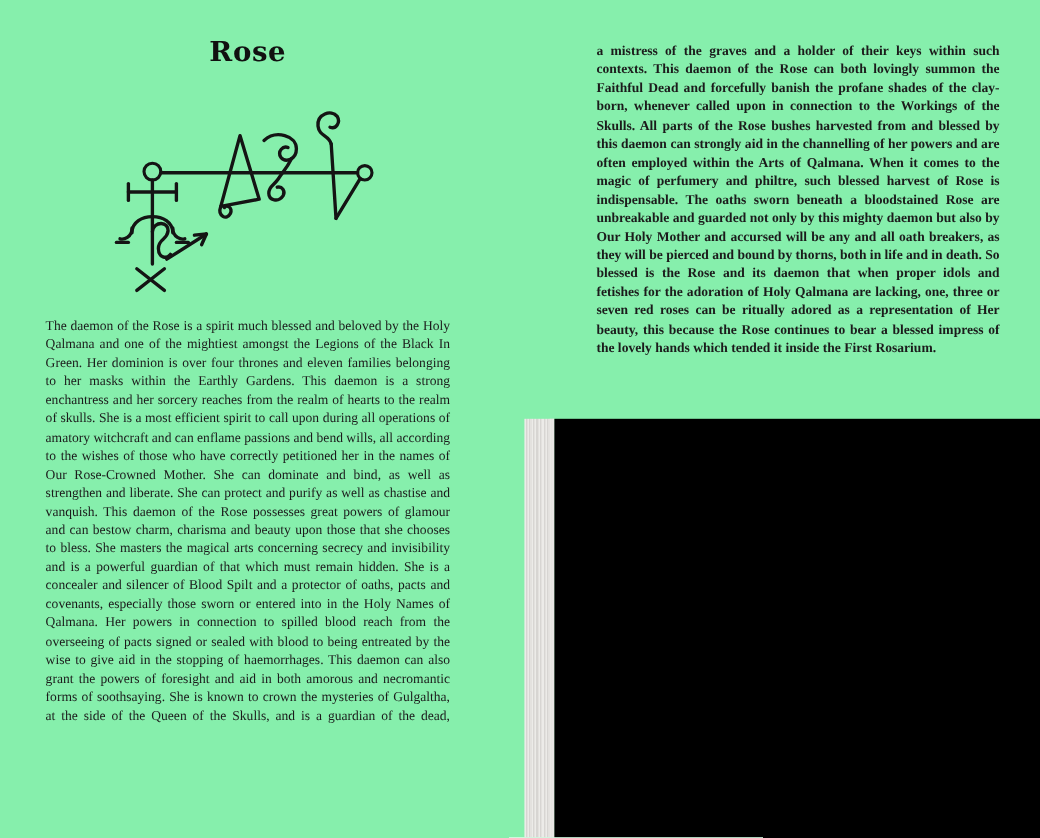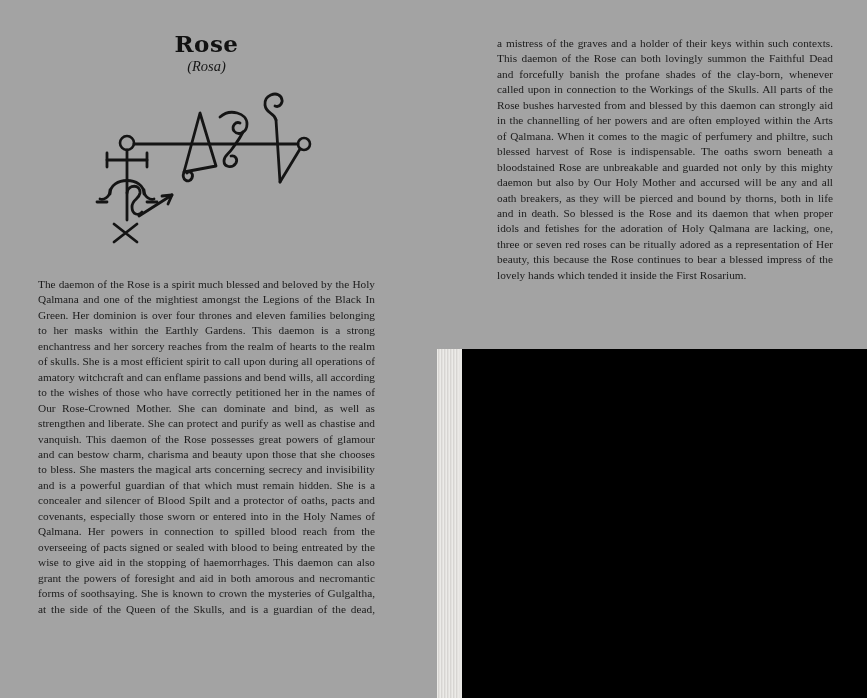--- a/index.html
+++ b/index.html
@@ -1,20 +1,20 @@
 <!DOCTYPE html>
 <html><head>
 <meta charset="utf-8">
 <style>
   html, body { margin: 0; padding: 0; background: #ffffff; }
   #canvas {
     position: relative;
     width: 867px;
     height: 698px;
-    background: #a3a3a3;
+    background: #86efac;
     overflow: hidden;
     font-family: "Liberation Serif", serif;
     color: #1c1c1c;
   }
   .page-title {
     position: absolute;
     left: 38px; top: 30px; width: 337px;
     text-align: center;
     font-family: "DejaVu Serif", serif;
     font-weight: 700;
@@ -36,25 +36,25 @@
     width: 220px; height: 163px;
   }
   .body-text {
     position: absolute;
     font-size: 11.3px;
     line-height: 15.45px;
     text-align: justify;
     color: #1b1b1b;
   }
   .left-body {
-    left: 38px; top: 277px; width: 337px;
+    left: 38px; top: 265px; width: 337px;
     text-align-last: justify;
   }
   .right-body {
-    left: 497px; top: 36px; width: 336px;
+    left: 497px; top: 36px; width: 336px; font-weight: bold;
   }
   .page-number {
     position: absolute;
     left: 38px; top: 655px; width: 337px;
     text-align: center;
     font-size: 11.5px;
     color: #1b1b1b;
   }
   .edge-strip {
     position: absolute;
@@ -73,21 +73,20 @@
     width: 405px; height: 349px;
     background: #000000;
   }
 </style>
 </head>
 <body>
 
 <div id="canvas">
 
   <div class="page-title">Rose</div>
-  <div class="page-subtitle">(Rosa)</div>
 
   <div class="sigil-wrap">
     <svg width="220" height="163" viewBox="0 0 220 163" fill="none" stroke="#141414" stroke-width="2.8" stroke-linecap="round" stroke-linejoin="round">
 
       <circle cx="32" cy="57" r="7" stroke-width="2.6"></circle>
       <path d="M39 58 L203 58"></path>
       <circle cx="209" cy="58" r="6" stroke-width="2.6"></circle>
 
       <path d="M32 64 L32 134"></path>
       <path d="M12 74 L52 74"></path>

